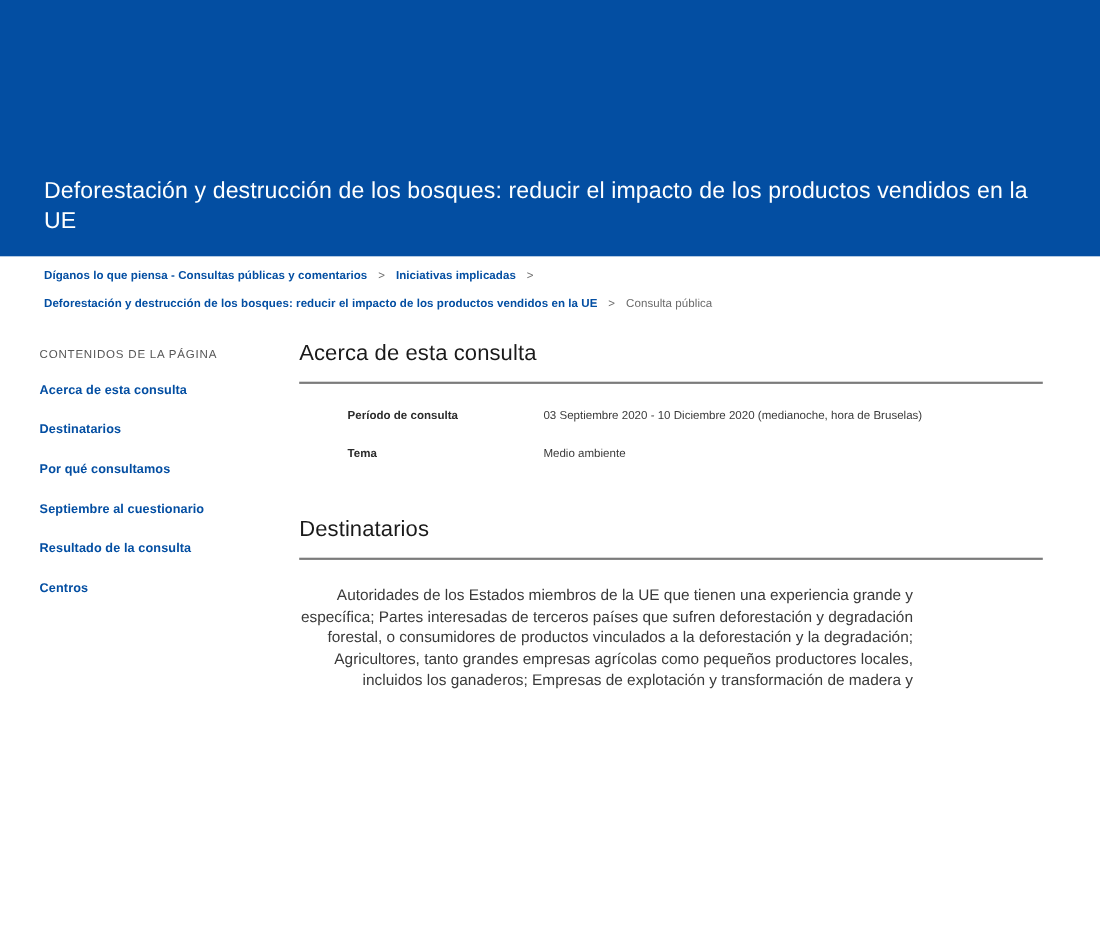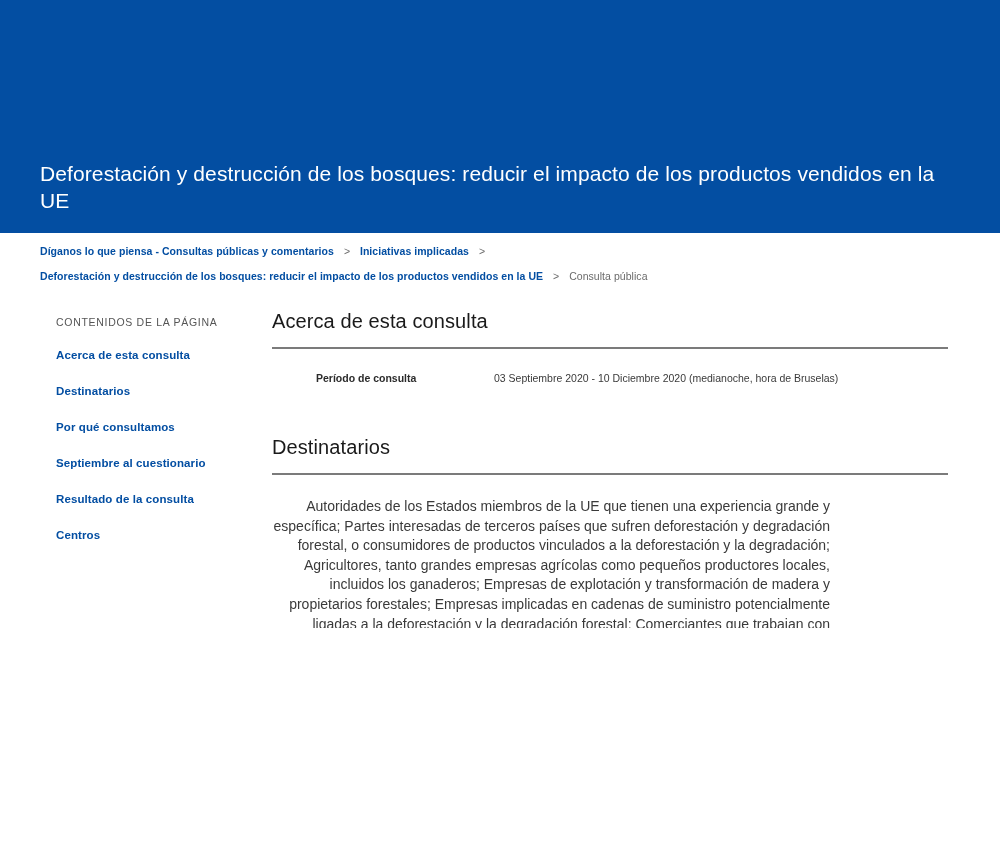--- a/index.html
+++ b/index.html
@@ -63,21 +63,21 @@
   }
   .crumb-sep {
     color: #6b6b6b;
     padding: 0 7px;
     font-weight: 400;
   }
 
   
   .sidenav {
     position: absolute;
-    left: 56px;
+    left: 36px;
     top: 316px;
     width: 200px;
   }
   .sidenav-title {
     font-size: 10.5px;
     letter-spacing: 0.7px;
     color: #555555;
     margin-bottom: 20px;
     text-transform: uppercase;
   }
@@ -174,20 +174,24 @@
 
   <main class="content">
 
     <h2 class="section-title">Acerca de esta consulta</h2>
     <div class="rule"></div>
 
     <div class="meta-row">
       <div class="meta-label">Período de consulta</div>
       <div class="meta-value">03 Septiembre 2020 - 10 Diciembre 2020  (medianoche, hora de Bruselas)</div>
     </div>
+    <div class="meta-row">
+      <div class="meta-label">Tema</div>
+      <div class="meta-value">Medio ambiente</div>
+    </div>
 
     <div class="section-gap"></div>
 
     <h2 class="section-title">Destinatarios</h2>
     <div class="rule"></div>
 
     <p class="body-text">Autoridades de los Estados miembros de la UE que tienen una experiencia grande y específica; Partes interesadas de terceros países que sufren deforestación y degradación forestal, o consumidores de productos vinculados a la deforestación y la degradación; Agricultores, tanto grandes empresas agrícolas como pequeños productores locales, incluidos los ganaderos; Empresas de explotación y transformación de madera y propietarios forestales; Empresas implicadas en cadenas de suministro potencialmente ligadas a la deforestación y la degradación forestal; Comerciantes que trabajan con cadenas de suministro potencialmente asociadas con la deforestación; Ciudadanos de la UE y de terceros países preocupados o afectados por la deforestación; Consumidores y organizaciones de consumidores; Organizaciones de la sociedad civil y organizaciones no gubernamentales con interés en la cuestión de la deforestación; Organizaciones internacionales que controlan la deforestación y la degradación forestal a escala internacional; Centros de investigación.</p>
 
   </main>
 

